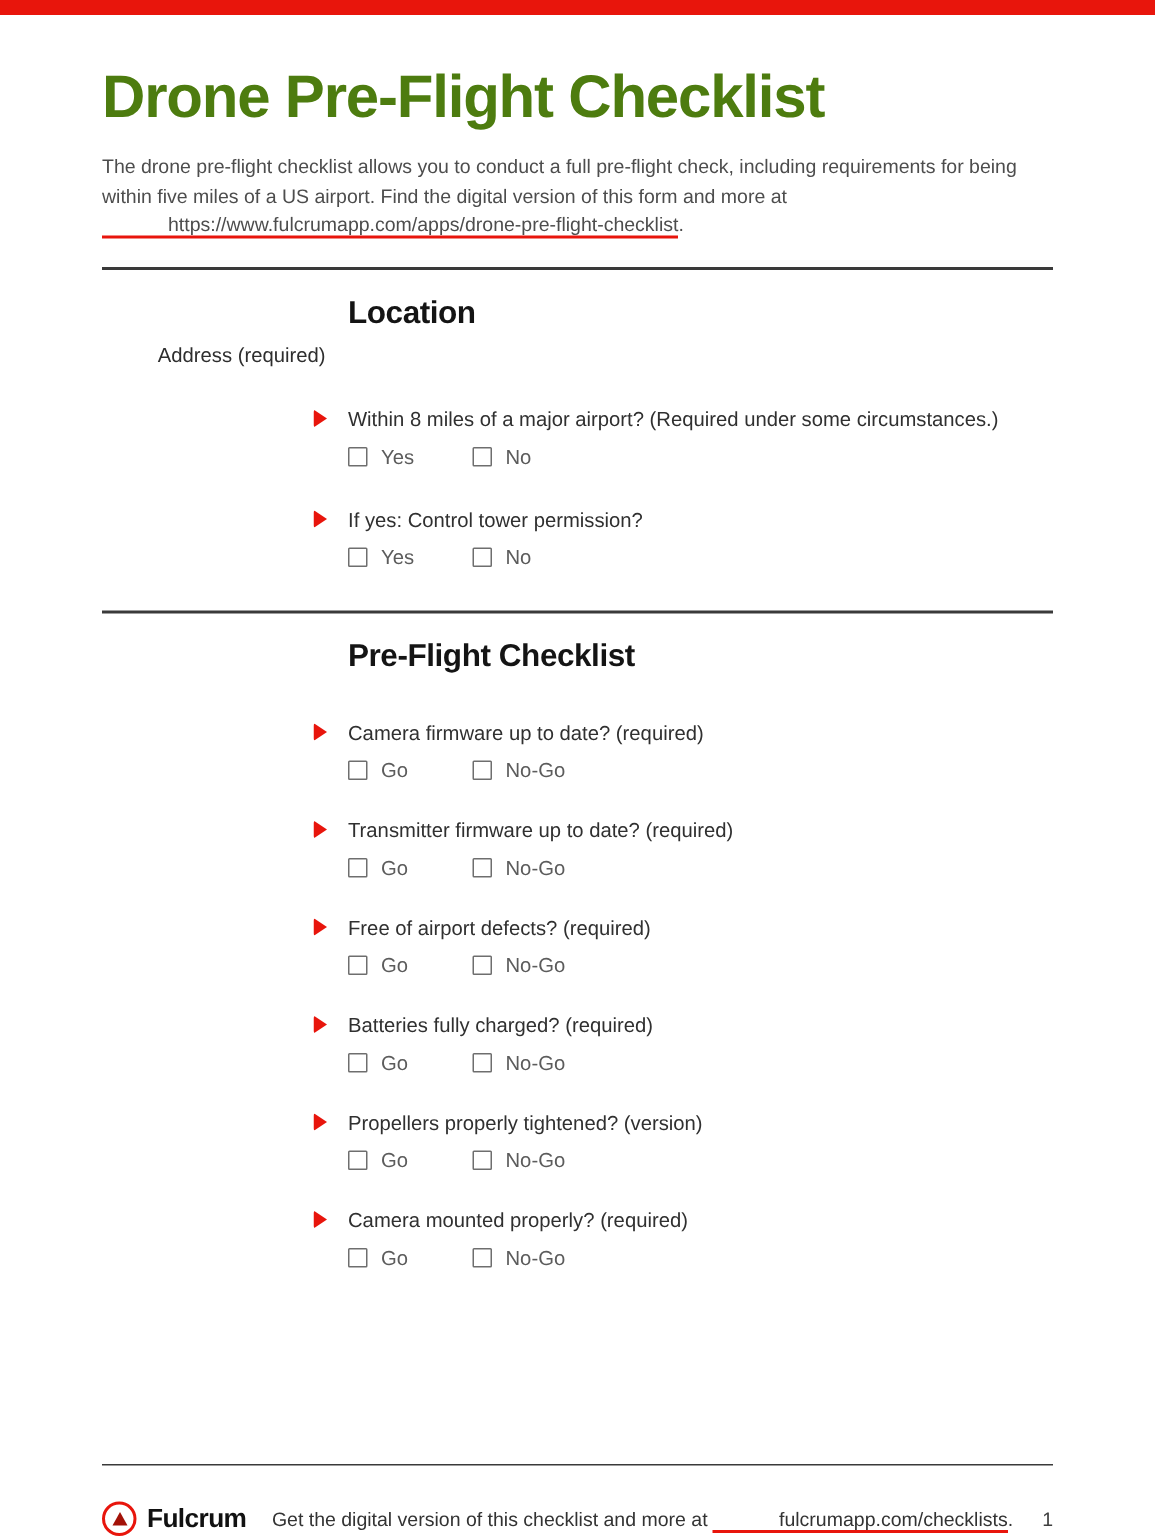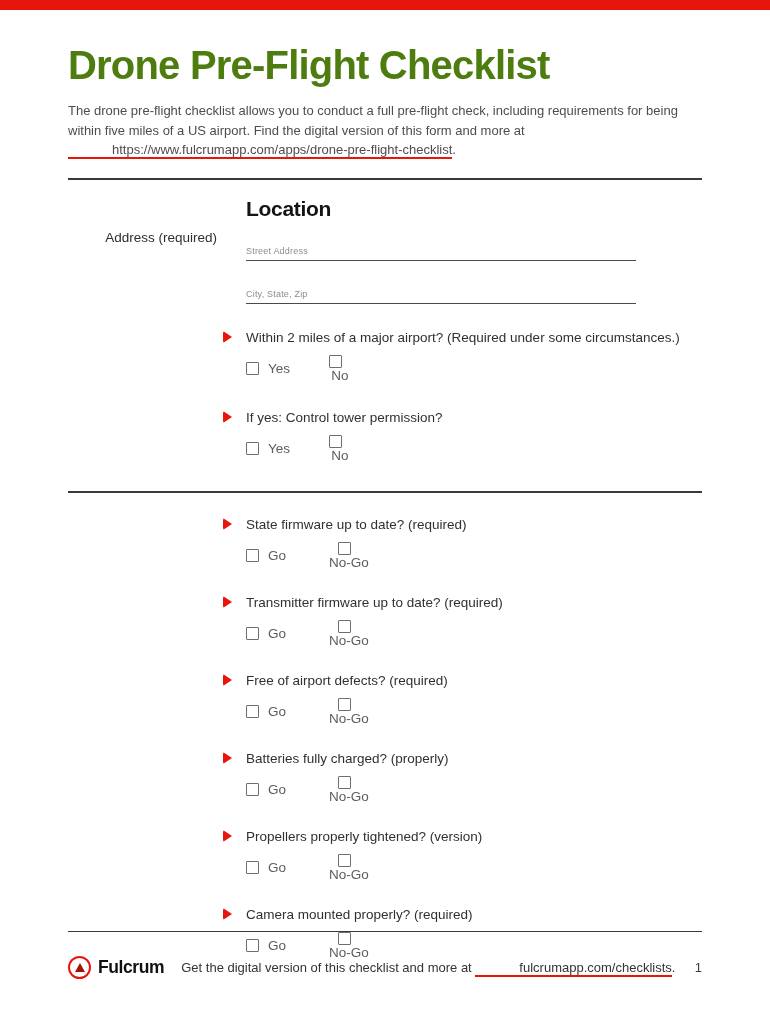--- a/index.html
+++ b/index.html
@@ -50,21 +50,21 @@
     border-top: 2px solid #3a3a3a;
     margin: 18px 0 0 68px;
     width: 634px;
   }
 
   .section { margin-left: 68px; width: 634px; }
 
   .row {
     display: grid;
     grid-template-columns: 162px 1fr;
-    column-gap: 16px;
+    column-gap: 2px;
   }
 
   h2.section-heading {
     margin: 16px 0 6px 0;
     font-size: 21px;
     line-height: 26px;
     font-weight: bold;
     letter-spacing: -0.3px;
     color: #141414;
   }
@@ -125,21 +125,21 @@
     margin-top: 9px;
     align-items: center;
   }
 
   .option {
     display: flex;
     align-items: center;
     width: 83px;
     cursor: pointer;
   }
-  .option:last-child { width: auto; flex-direction: column; }
+  .option:last-child { width: auto; }
 
   .checkbox {
     display: inline-block;
     width: 13px;
     height: 13px;
     border: 1.8px solid #6e6e6e;
     border-radius: 1px;
     background: #ffffff;
     margin-right: 9px;
     flex: none;
@@ -150,21 +150,21 @@
     color: #5c5c5c;
     line-height: 15px;
   }
 
   .checklist-questions .question { margin-top: 24px; }
   .checklist-questions .question.first { margin-top: 23px; }
 
   .footer-block {
     position: absolute;
     left: 68px;
-    top: 931px;
+    top: 976px;
     width: 634px;
   }
   .footer-block .divider { margin: 0; width: 634px; border-top-width: 1.5px; }
 
   .footer-row {
     margin-top: 24px;
     display: flex;
     align-items: center;
   }
 
@@ -227,37 +227,29 @@
       <div class="label-col"></div>
       <div class="content-col">
         <h2 class="section-heading">Location</h2>
       </div>
     </div>
 
     <div class="row">
       <div class="label-col">
         <span class="field-label">Address (required)</span>
       </div>
-      <div class="content-col">
-        <div class="blank-field">
-          <span class="blank-placeholder">Street Address</span>
-        </div>
-        <div class="blank-field">
-          <span class="blank-placeholder">City, State, Zip</span>
-        </div>
-      </div>
     </div>
 
     <div class="row">
       <div class="label-col"></div>
       <div class="content-col">
 
         <div class="question first">
           <span class="bullet"></span>
-          <div class="q-label">Within 2 miles of a major airport? (Required under some circumstances.)</div>
+          <div class="q-label">Within 8 miles of a major airport? (Required under some circumstances.)</div>
           <div class="options">
             <label class="option">
               <span class="checkbox"></span>
               <span class="option-label">Yes</span>
             </label>
             <label class="option">
               <span class="checkbox"></span>
               <span class="option-label">No</span>
             </label>
           </div>
@@ -278,28 +270,34 @@
           </div>
         </div>
 
       </div>
     </div>
   </section>
 
   <hr class="divider" style="margin-top:28px;">
 
   <section class="section">
+    <div class="row">
+      <div class="label-col"></div>
+      <div class="content-col">
+        <h2 class="section-heading">Pre-Flight Checklist</h2>
+      </div>
+    </div>
 
     <div class="row checklist-questions">
       <div class="label-col"></div>
       <div class="content-col">
 
         <div class="question first">
           <span class="bullet"></span>
-          <div class="q-label">State firmware up to date? (required)</div>
+          <div class="q-label">Camera firmware up to date? (required)</div>
           <div class="options">
             <label class="option">
               <span class="checkbox"></span>
               <span class="option-label">Go</span>
             </label>
             <label class="option">
               <span class="checkbox"></span>
               <span class="option-label">No-Go</span>
             </label>
           </div>
@@ -330,21 +328,21 @@
             </label>
             <label class="option">
               <span class="checkbox"></span>
               <span class="option-label">No-Go</span>
             </label>
           </div>
         </div>
 
         <div class="question">
           <span class="bullet"></span>
-          <div class="q-label">Batteries fully charged? (properly)</div>
+          <div class="q-label">Batteries fully charged? (required)</div>
           <div class="options">
             <label class="option">
               <span class="checkbox"></span>
               <span class="option-label">Go</span>
             </label>
             <label class="option">
               <span class="checkbox"></span>
               <span class="option-label">No-Go</span>
             </label>
           </div>

